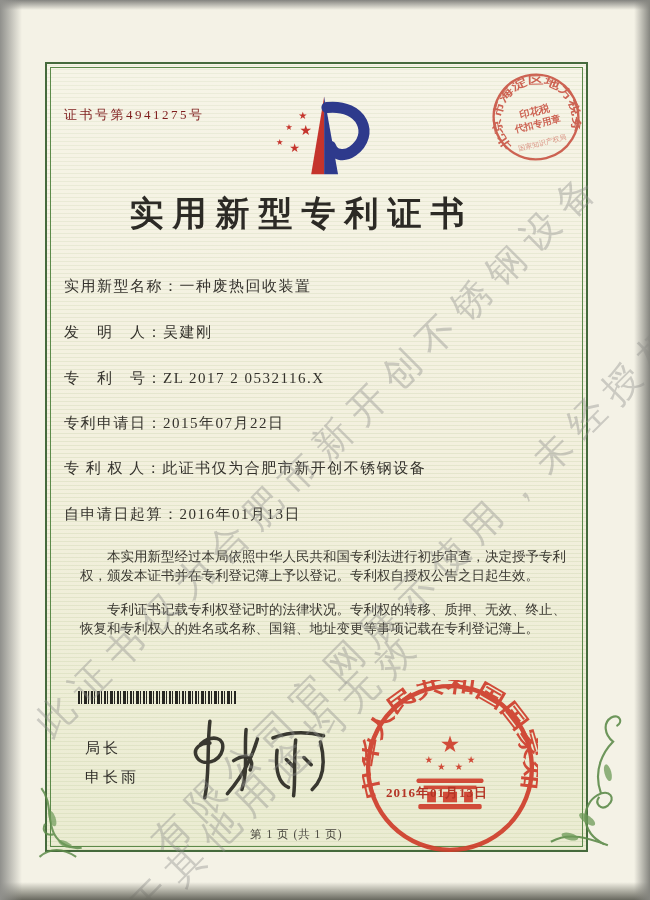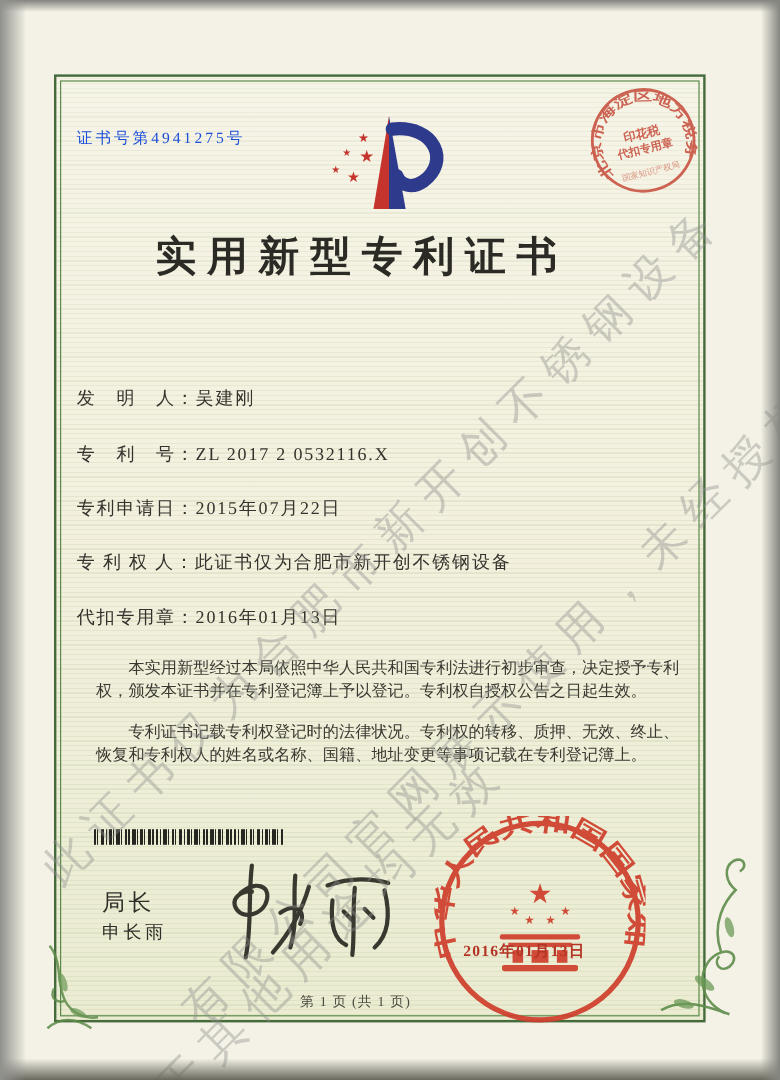--- a/index.html
+++ b/index.html
@@ -15,38 +15,38 @@
 
   
   .frame{position:absolute;left:45px;top:62px;width:539px;height:786px;z-index:1;
     border:2px solid #456a3c;
     background:
       linear-gradient(180deg, rgba(255,255,255,0.28) 0%, rgba(255,255,255,0) 50%, rgba(200,218,160,0.20) 100%),
       repeating-linear-gradient(0deg, rgba(135,165,95,0.14) 0px, rgba(135,165,95,0.14) 1px, rgba(0,0,0,0) 1px, rgba(0,0,0,0) 4px),
       #f3f0de;}
   .frame::after{content:'';position:absolute;inset:3px;border:1px solid #5c8a4a;pointer-events:none;}
 
-  .cert-no{position:absolute;left:64px;top:106px;z-index:2;font-size:13px;letter-spacing:2.5px;color:#1d4ed8;}
+  .cert-no{position:absolute;left:64px;top:106px;z-index:2;font-size:13px;letter-spacing:2.5px;color:#7f1d1d;}
 
   .logo{position:absolute;left:252px;top:92px;width:148px;height:94px;z-index:2;}
 
   .title{position:absolute;left:0;top:191px;width:603px;text-align:center;z-index:2;
     font-size:34px;font-weight:bold;letter-spacing:9px;color:#2c2a25;}
 
   .field{position:absolute;left:64px;z-index:2;font-size:15px;letter-spacing:1.5px;color:#34322c;white-space:nowrap;}
   .f0{top:277px}.f1{top:323px}.f2{top:369px}.f3{top:414px}.f4{top:459px}.f5{top:505px}
 
   .paras{position:absolute;left:64px;top:532px;width:518px;z-index:2;
     font-size:13.5px;line-height:18.5px;text-align:justify;color:#3a3831;}
   .paras p{margin:16px;text-indent:2em;}
 
   .barcode{position:absolute;left:78px;top:691px;width:158px;height:13px;z-index:2;
     background:repeating-linear-gradient(90deg,#262621 0 2px,transparent 2px 3px,#262621 3px 4px,transparent 4px 6px,#262621 6px 9px,transparent 9px 10px,#262621 10px 11px,transparent 11px 13px);}
 
-  .sig-title{position:absolute;left:85px;top:739px;z-index:2;font-size:19px;letter-spacing:3px;color:#2f2d28;font-family:"Liberation Sans","DejaVu Sans",sans-serif;}
+  .sig-title{position:absolute;left:85px;top:739px;z-index:2;font-size:15px;letter-spacing:3px;color:#2f2d28;font-family:"Liberation Sans","DejaVu Sans",sans-serif;}
   .sig-name{position:absolute;left:85px;top:768px;z-index:2;font-size:15px;letter-spacing:3px;color:#2f2d28;font-family:Liberation Sans, sans-serif;}
   .sig-svg{position:absolute;left:182px;top:710px;width:155px;height:95px;z-index:3;}
 
   .seal{position:absolute;left:362px;top:680px;width:176px;height:176px;z-index:3;opacity:0.92;}
   .seal-date{position:absolute;left:386px;top:784px;z-index:4;font-size:13px;letter-spacing:1px;color:#b43526;font-weight:bold;}
 
   .tax-stamp{position:absolute;left:489px;top:70px;width:94px;height:94px;z-index:3;opacity:0.85;transform:rotate(-14deg);}
 
   .footer{position:absolute;left:250px;top:827px;z-index:2;font-size:11.5px;letter-spacing:1px;color:#4b4940;}
 
@@ -77,25 +77,26 @@
       <text x="55" y="28" font-size="11">★</text>
       <text x="40" y="40" font-size="9">★</text>
       <text x="58" y="46" font-size="15">★</text>
       <text x="30" y="56" font-size="9">★</text>
       <text x="46" y="64" font-size="13">★</text>
     </g>
   </svg>
 
   <div class="title">实用新型专利证书</div>
 
+  <div class="field f0"><span>实用新型名称：</span><span>一种废热回收装置</span></div>
   <div class="field f1"><span>发　明　人：</span><span>吴建刚</span></div>
   <div class="field f2"><span>专　利　号：</span><span>ZL 2017 2 0532116.X</span></div>
   <div class="field f3"><span>专利申请日：</span><span>2015年07月22日</span></div>
   <div class="field f4"><span>专 利 权 人：</span><span>此证书仅为合肥市新开创不锈钢设备</span></div>
-  <div class="field f5"><span>代扣专用章：</span><span>2016年01月13日</span></div>
+  <div class="field f5"><span>自申请日起算：</span><span>2016年01月13日</span></div>
 
   <div class="paras">
     <p>本实用新型经过本局依照中华人民共和国专利法进行初步审查，决定授予专利权，颁发本证书并在专利登记簿上予以登记。专利权自授权公告之日起生效。</p>
     <p>专利证书记载专利权登记时的法律状况。专利权的转移、质押、无效、终止、恢复和专利权人的姓名或名称、国籍、地址变更等事项记载在专利登记簿上。</p>
   </div>
 
   <div class="barcode"></div>
 
   <div class="sig-title">局长</div>
   <div class="sig-name">申长雨</div>

